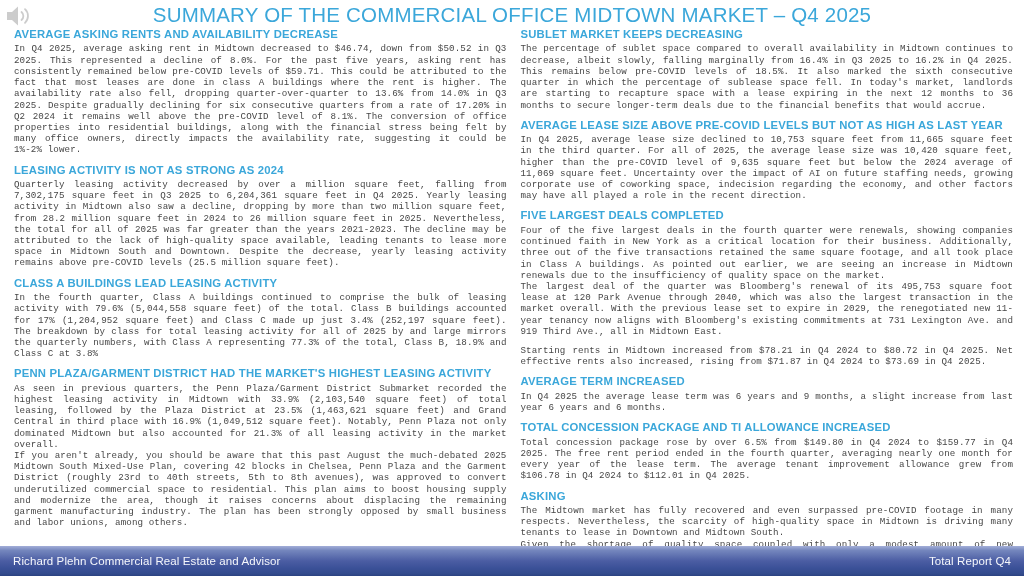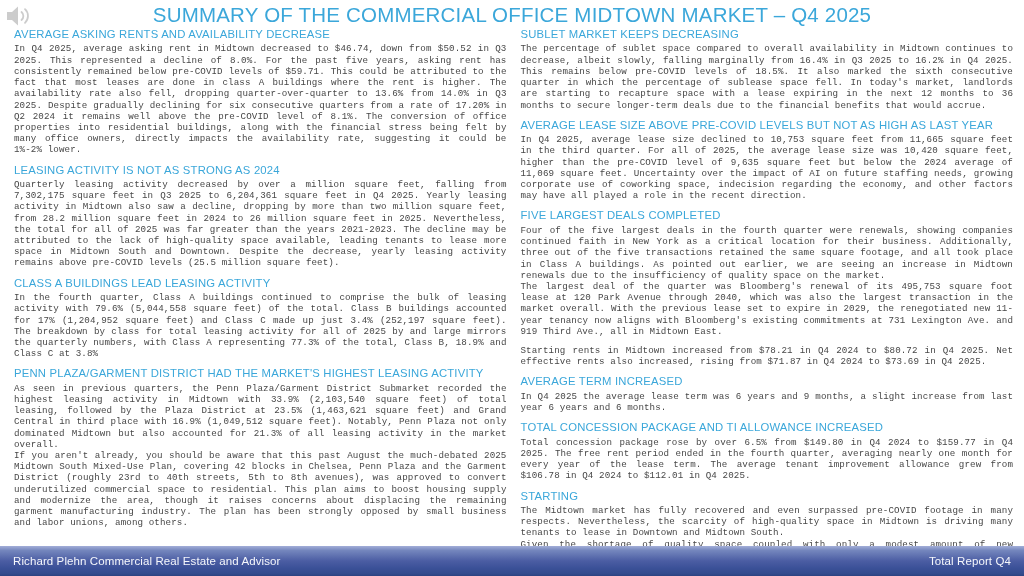--- a/index.html
+++ b/index.html
@@ -42,21 +42,21 @@
     bottom: 34px;
     display: flex;
     gap: 14px;
   }
   .col { flex: 1 1 0; min-width: 0; }
   .section { margin-top: 8px; }
   .section:first-child { margin-top: 0; }
   .section.gap-before { margin-top: 32px; }
   .section h2 {
     font-size: 11.3px;
-    font-weight: 400;
+    font-weight: 700;
     line-height: 1.15;
     color: #3ba7da;
     letter-spacing: 0.2px;
     margin-bottom: 2.5px;
   }
   .section p {
     font-size: 9.2px;
     line-height: 11.2px;
     color: #474747;
     text-align: justify;
@@ -147,21 +147,21 @@
       </div>
       <div class="section">
         <h2>AVERAGE TERM INCREASED</h2>
         <p>In Q4 2025 the average lease term was 6 years and 9 months, a slight increase from last year 6 years and 6 months.</p>
       </div>
       <div class="section">
         <h2>TOTAL CONCESSION PACKAGE AND TI ALLOWANCE INCREASED</h2>
         <p>Total concession package rose by over 6.5% from $149.80 in Q4 2024 to $159.77 in Q4 2025. The free rent period ended in the fourth quarter, averaging nearly one month for every year of the lease term.  The average tenant improvement allowance grew from $106.78 in Q4 2024 to $112.01 in Q4 2025.</p>
       </div>
       <div class="section">
-        <h2>STARTING</h2>
+        <h2>ASKING</h2>
         <p>The Midtown market has fully recovered and even surpassed pre-COVID footage in many respects. Nevertheless, the scarcity of high-quality space in Midtown is driving many tenants to lease in Downtown and Midtown South.</p>
         <p>Given the shortage of quality space coupled with only a modest amount of new construction, we expect to see stiff competition for those availabilities and an attendant spike in rents.  Further, tenants currently occupying large blocks of space may need to consider their options earlier in the lease term, such as relocating, bilocating, or expanding their current space within the building if available.</p>
       </div>
     </div>
 
   </div>
 
   <div class="footer">
     <span>Richard Plehn Commercial Real Estate and Advisor</span>
     <span>Total Report Q4</span>

